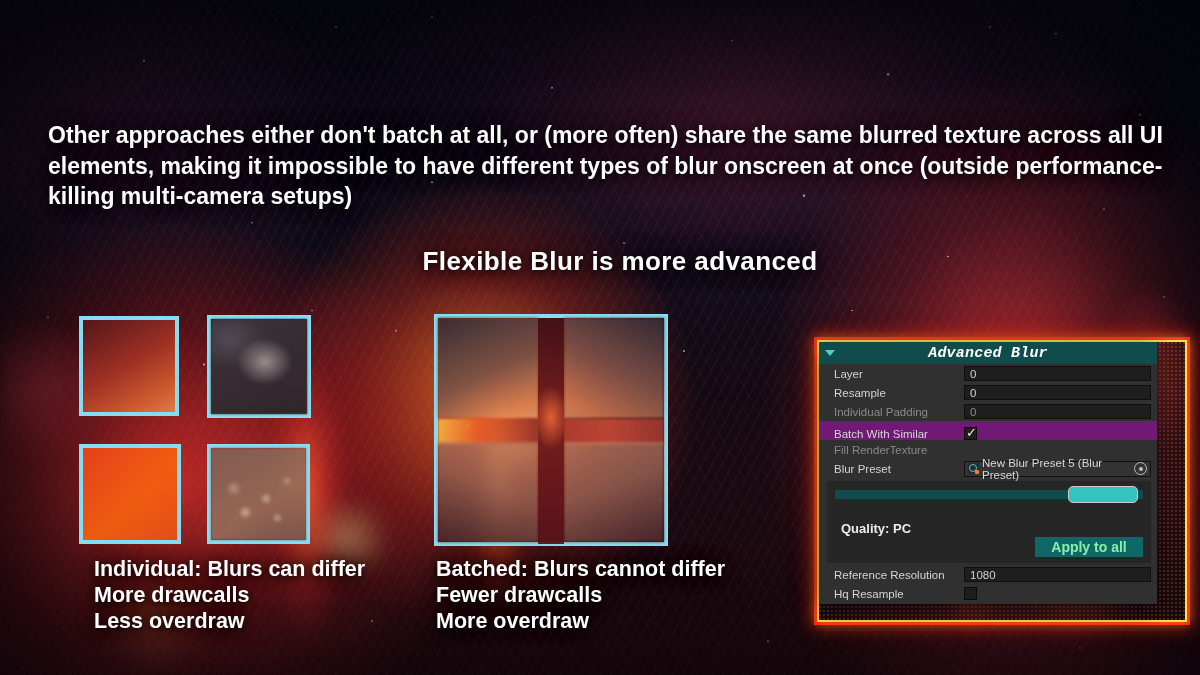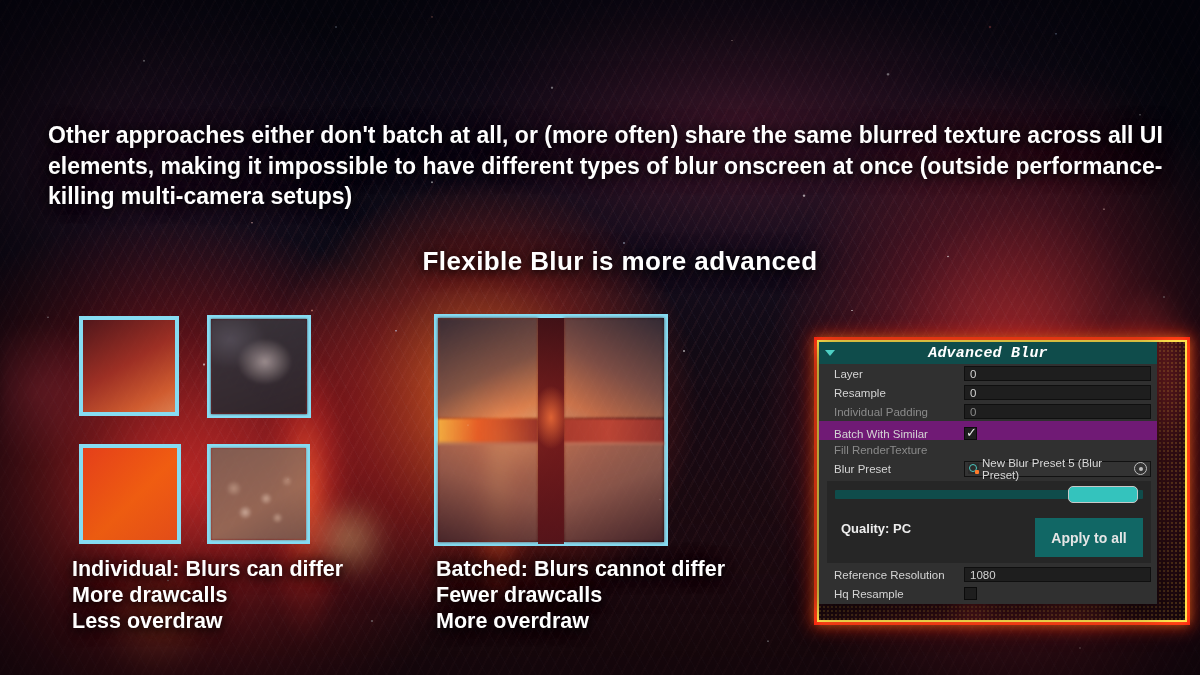--- a/index.html
+++ b/index.html
@@ -109,21 +109,21 @@
     position:absolute; left:0; top:246px; width:1200px; text-align:center;
     font-size:26px; font-weight:700; color:#fff; letter-spacing:.4px;
     text-shadow:0 2px 9px rgba(0,0,0,.9), 0 0 22px rgba(0,0,0,.7);
     padding-left:40px;
   }
   .caption{
     position:absolute; font-size:21.5px; font-weight:700; color:#fff;
     line-height:1.22; white-space:pre-line;
     text-shadow:0 2px 8px rgba(0,0,0,.92), 0 0 18px rgba(0,0,0,.8);
   }
-  #cap-individual{ left:72px; top:556px; }
+  #cap-individual{ left:94px; top:556px; }
   #cap-batched{ left:436px; top:556px; }
 
   
   .quad{ position:absolute; border:4px solid #86dcf2; }
   .quad > .inner{ position:absolute; inset:0; }
 
   #quad-tl{ left:79px; top:316px; width:100px; height:100px; }
   #quad-tl .inner{ background:linear-gradient(150deg, rgba(86,24,28,.88), rgba(168,52,38,.86) 48%, rgba(228,108,52,.8) 82%, rgba(240,150,90,.78)); }
 
   #quad-tr{ left:207px; top:315px; width:104px; height:103px; }
@@ -202,23 +202,23 @@
     background:#ff7a2a; border-radius:1px; }
   .obj-pick{ width:13px;height:13px;border-radius:50%; border:1.5px solid #bdbdbd; flex:none;
     display:flex;align-items:center;justify-content:center; margin-left:auto; }
   .obj-pick i{ width:4px;height:4px;border-radius:50%; background:#bdbdbd; display:block; }
 
   .preset-box{ margin:3px 6px 2px 8px; background:#262626; padding:7px 8px 8px 8px; position:relative; height:82px; }
   .slider-track{ position:relative; height:9px; background:#0f4c4b; border-radius:1px; margin-top:2px; }
   .slider-handle{ position:absolute; right:5px; top:-4px; width:70px; height:17px;
     background:#34c3bd; border:1.5px solid #c9c9c9; border-radius:5px; }
   .quality{ position:absolute; left:14px; top:40px; font-size:13px; font-weight:700; color:#ededed; }
-  .apply-btn{ position:absolute; right:8px; bottom:6px; width:108px; height:39px; background:#116765;
+  .apply-btn{ position:absolute; right:8px; bottom:6px; width:108px; height:20px; background:#116765;
     display:flex; align-items:center; justify-content:center;
-    font-size:14px; font-weight:700; color:#e5e5e5; }
+    font-size:14px; font-weight:700; color:#86efac; }
 </style>
 </head>
 <body>
 
 <div id="stage">
 
   <div class="bg">
     <div class="bg-layer neb-base"></div>
     <div class="bg-layer neb-pillars"></div>
     <div class="bg-layer neb-wisp"></div>

